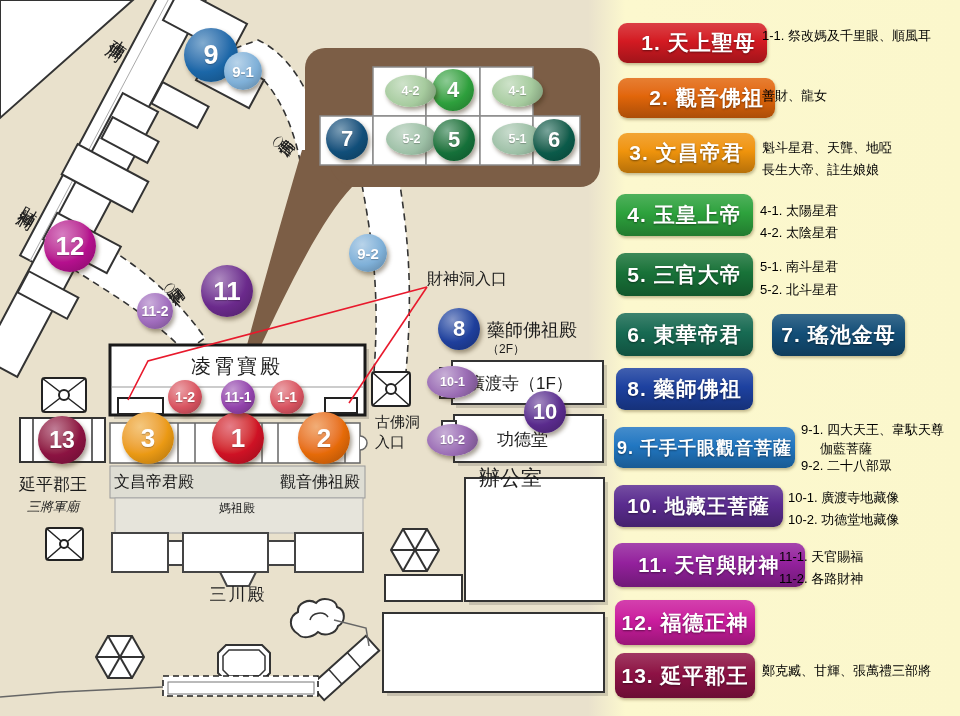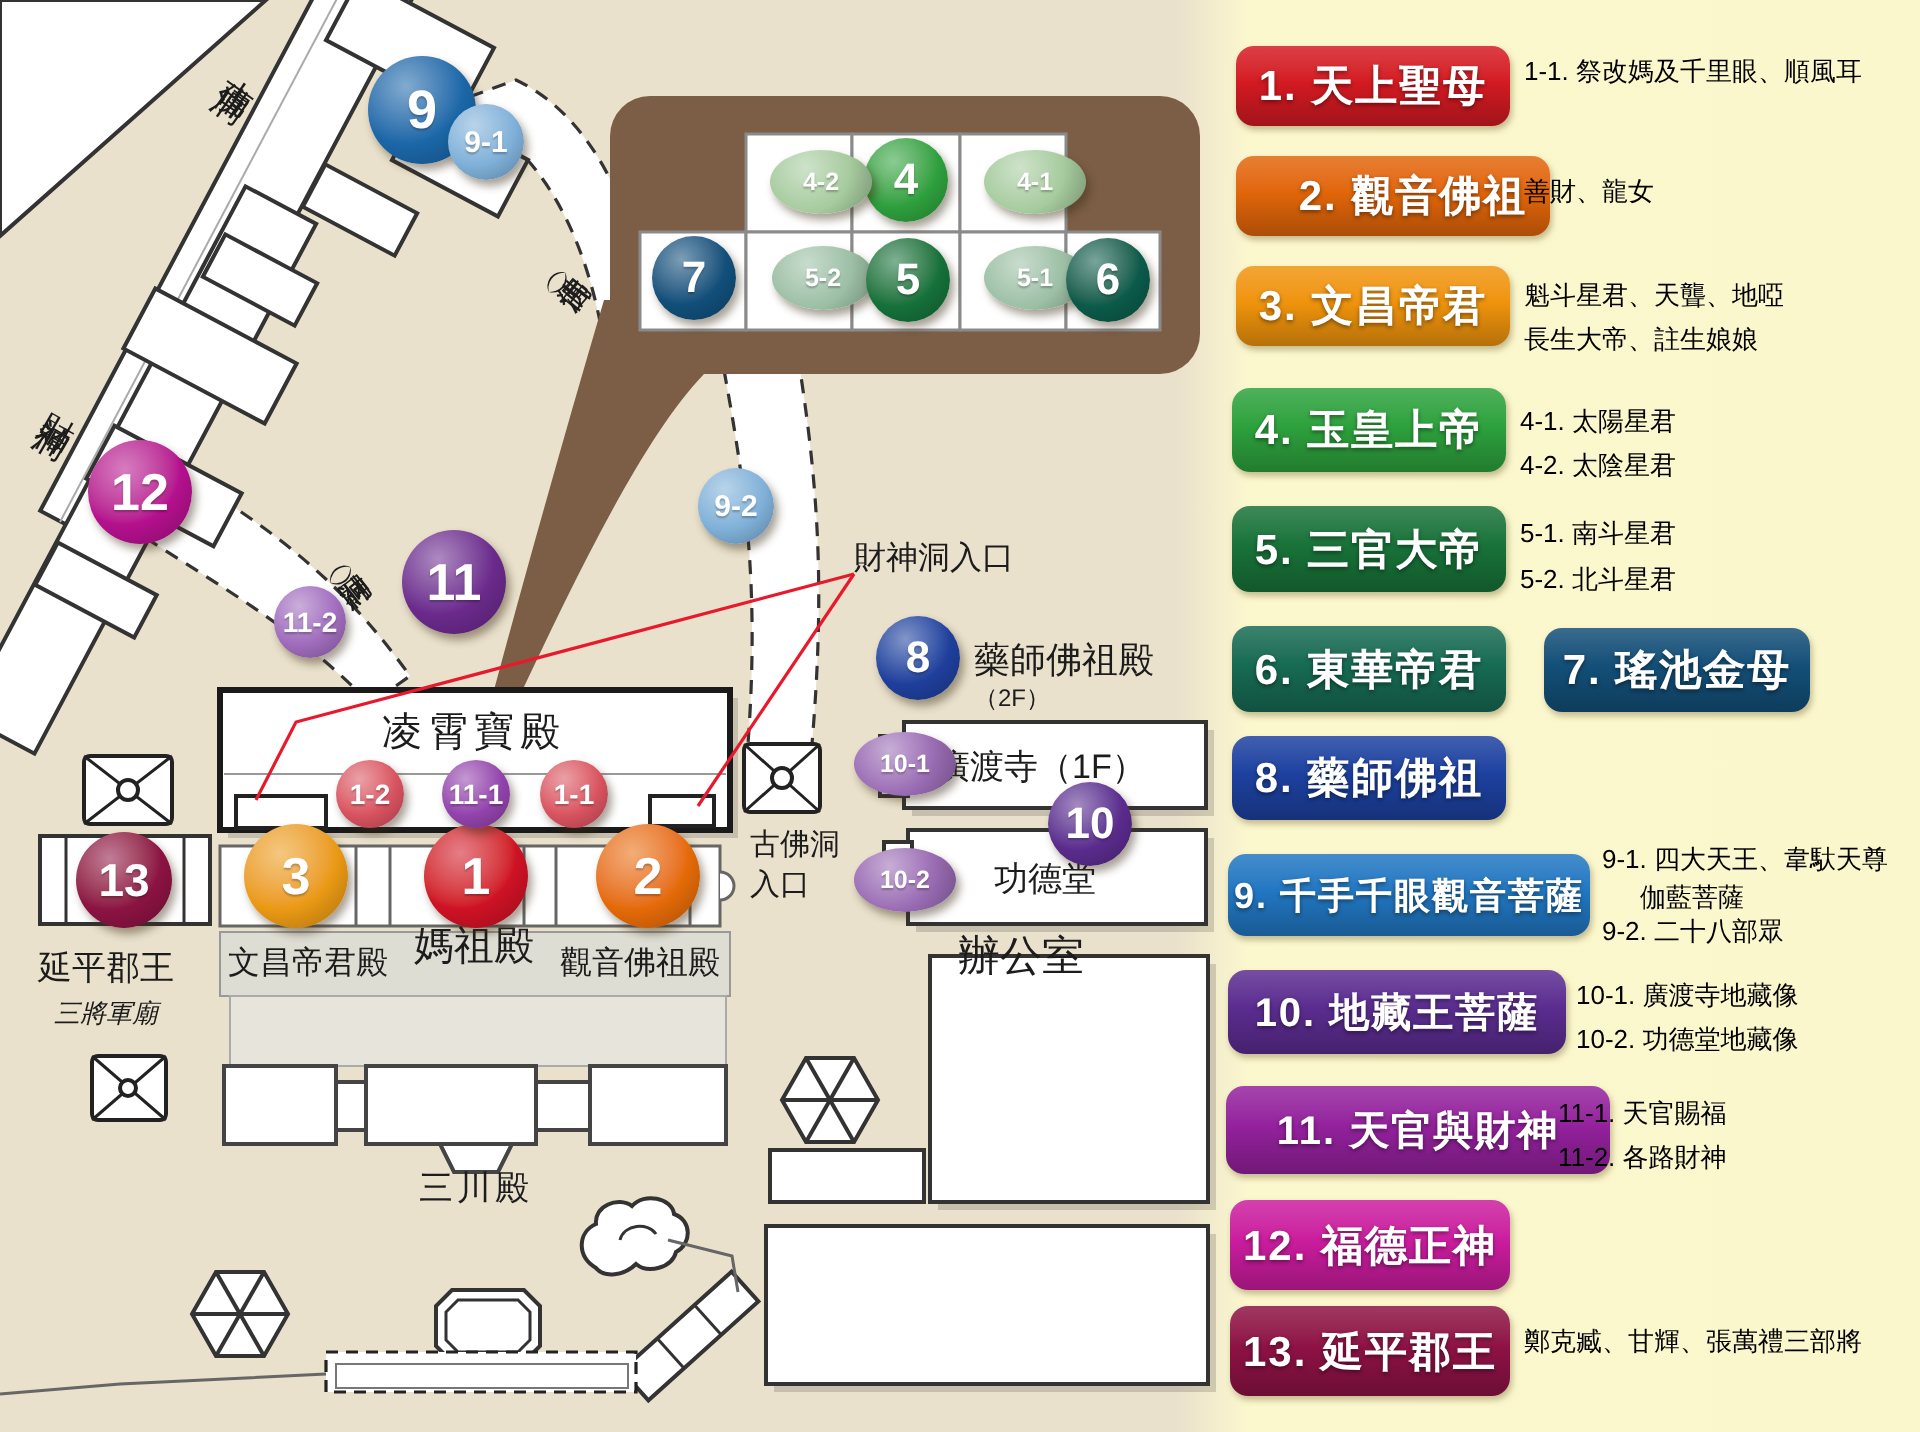--- a/index.html
+++ b/index.html
@@ -206,21 +206,21 @@
     </g>
   </svg>
 
   <div class="vtext" style="left:128px;top:34px;transform:translate(-50%,-50%) rotate(35deg);font-size:17px;letter-spacing:3px;">古佛洞</div>
   <div class="vtext" style="left:37px;top:201px;transform:translate(-50%,-50%) rotate(30deg);font-size:17px;letter-spacing:3px;">財神洞</div>
   <div class="vtext" style="left:271px;top:136px;transform:translate(-50%,-50%) rotate(-50deg);font-size:15px;">（古佛洞）</div>
   <div class="vtext" style="left:164px;top:281px;transform:translate(-50%,-50%) rotate(-38deg);font-size:15px;">（財神洞）</div>
 
   <div class="lab" style="left:237px;top:366px;transform:translate(-50%,-50%);font-size:20px;letter-spacing:3px;">凌霄寶殿</div>
   <div class="lab" style="left:154px;top:482px;transform:translate(-50%,-50%);font-size:16px;">文昌帝君殿</div>
-  <div class="lab" style="left:237px;top:473px;transform:translate(-50%,-50%);font-size:20px;">媽祖殿</div>
+  <div class="lab" style="left:237px;top:508px;transform:translate(-50%,-50%);font-size:12px;">媽祖殿</div>
   <div class="lab" style="left:320px;top:482px;transform:translate(-50%,-50%);font-size:16px;">觀音佛祖殿</div>
   <div class="lab" style="left:238px;top:594px;transform:translate(-50%,-50%);font-size:17px;letter-spacing:2px;">三川殿</div>
   <div class="lab" style="left:53px;top:484px;transform:translate(-50%,-50%);font-size:17px;">延平郡王</div>
   <div class="lab" style="left:53px;top:507px;transform:translate(-50%,-50%);font-size:13px;font-style:italic;">三將軍廟</div>
   <div class="lab" style="left:487px;top:318px;font-size:18px;">藥師佛祖殿</div>
   <div class="lab" style="left:487px;top:341px;font-size:12px;">（2F）</div>
   <div class="lab" style="left:468px;top:372px;font-size:17px;">廣渡寺（1F）</div>
   <div class="lab" style="left:497px;top:428px;font-size:17px;">功德堂</div>
   <div class="lab" style="left:479px;top:464px;font-size:21px;">辦公室</div>
   <div class="lab" style="left:427px;top:269px;font-size:16px;">財神洞入口</div>
@@ -246,21 +246,21 @@
   <div class="circle c32" style="--c:#9a6cb4;left:427px;top:424px;">10-2</div>
   <div class="circle c42" style="--c:#2ea03d;left:432px;top:69px;">4</div>
   <div class="circle c32" style="--c:#a6cb9e;left:492px;top:75px;">4-1</div>
   <div class="circle c32" style="--c:#a6cb9e;left:385px;top:75px;">4-2</div>
   <div class="circle c42" style="--c:#114f7a;left:326px;top:118px;">7</div>
   <div class="circle c32" style="--c:#9cbfa5;left:386px;top:123px;">5-2</div>
   <div class="circle c42" style="--c:#15713a;left:433px;top:119px;">5</div>
   <div class="circle c32" style="--c:#9cbfa5;left:492px;top:123px;">5-1</div>
   <div class="circle c42" style="--c:#0b5b4a;left:533px;top:119px;">6</div>
 
-  <div class="legend-box" style="--c:#d41a22;left:618px;top:23px;width:137px;height:40px;">1. 天上聖母</div>
+  <div class="legend-box" style="--c:#d41a22;left:618px;top:23px;width:137px;height:40px;padding-left:12px;">1. 天上聖母</div>
   <div class="legend-box" style="--c:#e2660a;left:618px;top:78px;width:137px;height:40px;padding-left:20px;">2. 觀音佛祖</div>
   <div class="legend-box" style="--c:#f0940c;left:618px;top:133px;width:137px;height:40px;">3. 文昌帝君</div>
   <div class="legend-box" style="--c:#2da23d;left:616px;top:194px;width:137px;height:42px;">4. 玉皇上帝</div>
   <div class="legend-box" style="--c:#187339;left:616px;top:253px;width:137px;height:43px;">5. 三官大帝</div>
   <div class="legend-box" style="--c:#176b53;left:616px;top:313px;width:137px;height:43px;">6. 東華帝君</div>
   <div class="legend-box" style="--c:#134f78;left:772px;top:314px;width:133px;height:42px;">7. 瑤池金母</div>
   <div class="legend-box" style="--c:#1d41a0;left:616px;top:368px;width:137px;height:42px;">8. 藥師佛祖</div>
   <div class="legend-box" style="--c:#2177c2;left:614px;top:427px;width:181px;height:41px;font-size:18px;">9. 千手千眼觀音菩薩</div>
   <div class="legend-box" style="--c:#5b2c90;left:614px;top:485px;width:169px;height:42px;font-size:20px;">10. 地藏王菩薩</div>
   <div class="legend-box" style="--c:#94219d;left:613px;top:543px;width:192px;height:44px;font-size:20px;">11. 天官與財神</div>

